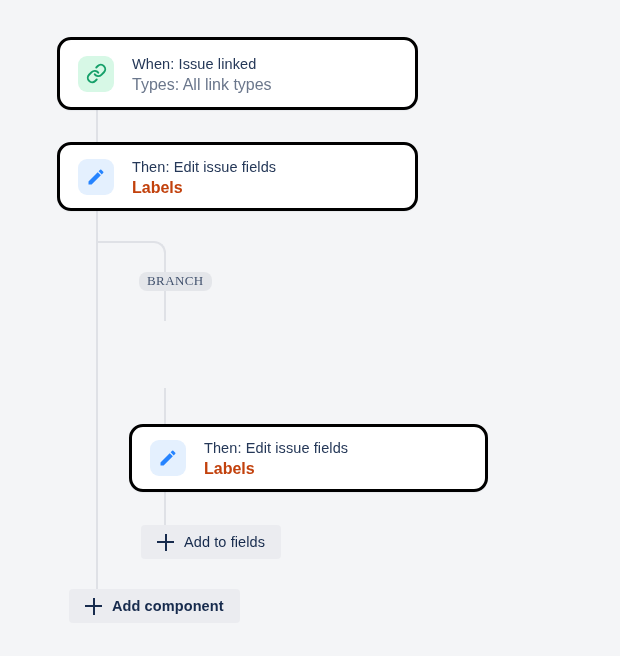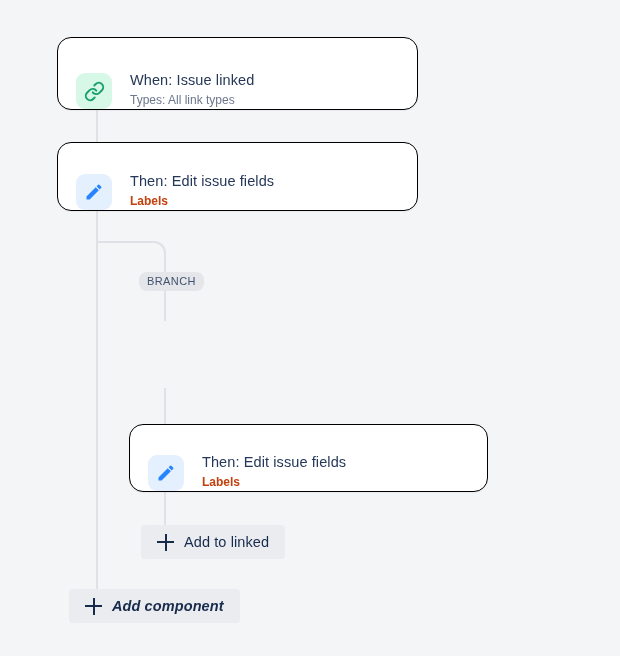--- a/index.html
+++ b/index.html
@@ -33,24 +33,24 @@
     border-right: 2px solid #dfe1e6;
     border-top: 2px solid #dfe1e6;
     border-top-right-radius: 12px;
     background: transparent;
   }
 
   
   .card {
     position: absolute;
     background: #ffffff;
-    border: 1px solid #000000;
+    border: 3px solid #000000;
     border-radius: 14px;
     display: flex;
-    align-items: flex-end;
+    align-items: center;
     padding: 0 18px;
     box-shadow: 0 1px 1px rgba(9,30,66,0.05);
     cursor: pointer;
   }
 
   .card-icon {
     width: 36px;
     height: 36px;
     border-radius: 9px;
     flex: 0 0 36px;
@@ -70,41 +70,42 @@
     min-width: 0;
   }
 
   .card-title {
     font-size: 14.5px;
     color: #253858;
     line-height: 19px;
     letter-spacing: 0.1px;
   }
   .card-sub {
-    font-size: 12px;
+    font-size: 16px;
     color: #6b778c;
     line-height: 17px;
     margin-top: 2px;
   }
   .card-sub.strong {
     color: #c2410c;
     font-weight: bold;
   }
 
   
   .branch-pill {
     position: absolute;
     background: #e4e6ea;
     color: #42526e;
     border-radius: 8px;
-    font-size: 11px;
+    font-size: 13px;
     letter-spacing: 0.4px;
     padding: 3px 8px 4px;
     line-height: 12px;
     white-space: nowrap;
+    font-family: Liberation Serif, serif;
   }
 
   
   .add-btn {
     position: absolute;
     background: #ebecf0;
     border: none;
     border-radius: 4px;
     display: flex;
     align-items: center;
@@ -194,21 +195,21 @@
       </svg>
     </div>
     <div class="card-text">
       <div class="card-title">Then: Edit issue fields</div>
       <div class="card-sub strong">Labels</div>
     </div>
   </div>
 
   <button class="add-btn to-branch" style="left:141px; top:525px;">
     <span class="plus"></span>
-    <span class="add-label">Add to linked</span>
+    <span class="add-label">Add to fields</span>
   </button>
 
-  <button class="add-btn" style="left:69px; top:589px;font-style:italic;">
+  <button class="add-btn" style="left:69px; top:589px;">
     <span class="plus"></span>
     <span class="add-label">Add component</span>
   </button>
 
 </div>
 
 </body></html>

